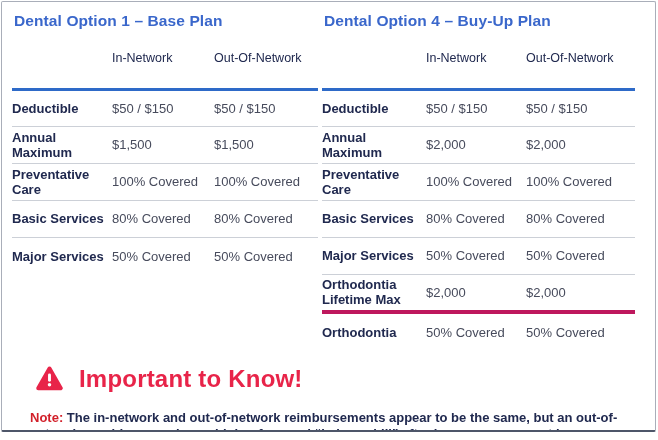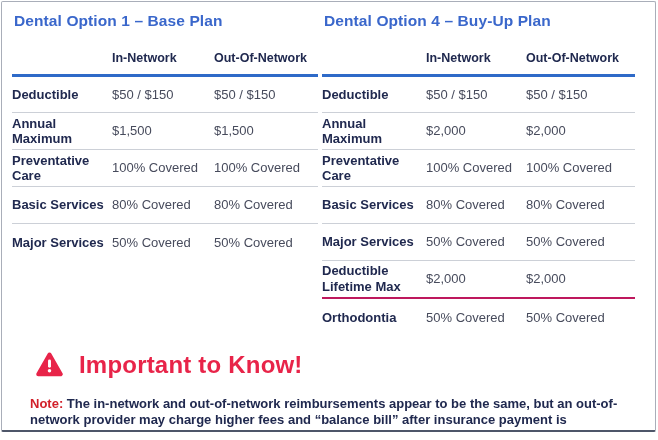--- a/index.html
+++ b/index.html
@@ -30,37 +30,37 @@
     white-space:nowrap;
   }
 
   table { width:100%; border-collapse:collapse; table-layout:fixed; margin-top:13px; }
   col.c-label { width:100px; }
   col.c-in    { width:102px; }
   .plan-2 col.c-label { width:104px; }
   .plan-2 col.c-in    { width:100px; }
 
   th {
-    text-align:left; font-size:12.5px; font-weight:bold;
+    text-align:left; font-size:12.5px; font-weight:normal;
     color:var(--navy);
-    padding:8px 0 9px 0;
+    padding:8px 0 23px 0;
     border-bottom:3px solid var(--rule_blue);
     margin-left:25px;
   }
 
   td {
     font-size:13px;
     color:var(--value_text);
     height:37px; vertical-align:middle;
     padding-right:6px;
     line-height:1.18;
   }
   tbody tr + tr td { border-top:1px solid var(--divider_gray); }
   td.row-label { font-weight:bold; color:var(--navy); }
-  tr.sep-strong td { border-top:2px solid #be185d; height:40px; }
+  tr.sep-strong td { border-top:4px solid #be185d; height:40px; }
 
   .warning { display:flex; align-items:center; gap:16px; margin:12px 0 0 24px; height:30px; }
   .warning svg { display:block; }
   .warning-title {
     font-size:24px; font-weight:bold;
     color:var(--warning_red);
     letter-spacing:0.2px;
   }
 
   .note {
@@ -158,21 +158,21 @@
             <td class="row-label">Basic Services</td>
             <td>80% Covered</td>
             <td>80% Covered</td>
           </tr>
           <tr>
             <td class="row-label">Major Services</td>
             <td>50% Covered</td>
             <td>50% Covered</td>
           </tr>
           <tr>
-            <td class="row-label">Deductible Lifetime Max</td>
+            <td class="row-label">Orthodontia Lifetime Max</td>
             <td>$2,000</td>
             <td>$2,000</td>
           </tr>
           <tr class="sep-strong">
             <td class="row-label">Orthodontia</td>
             <td>50% Covered</td>
             <td>50% Covered</td>
           </tr>
         </tbody>
       </table>

